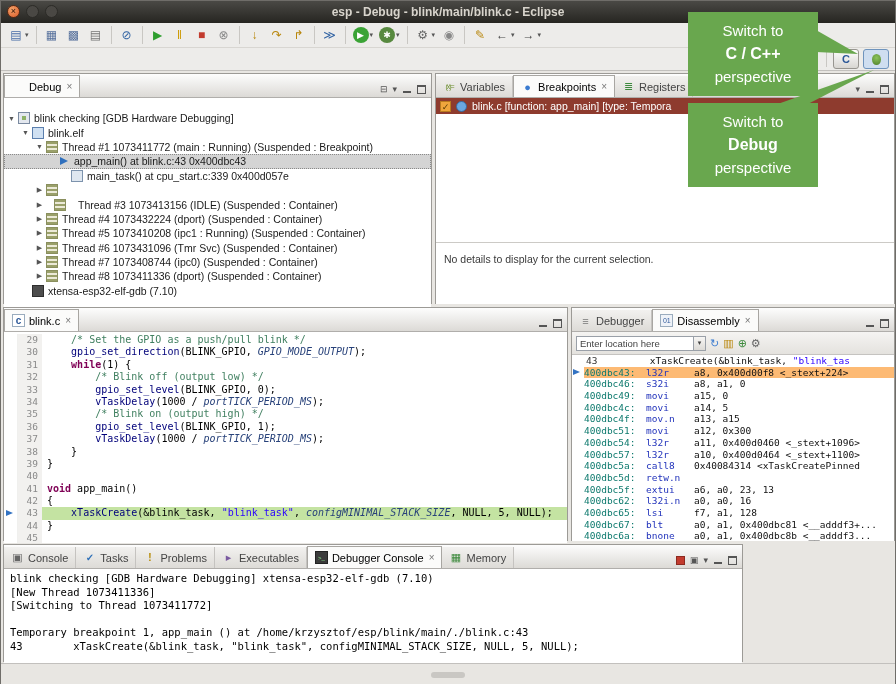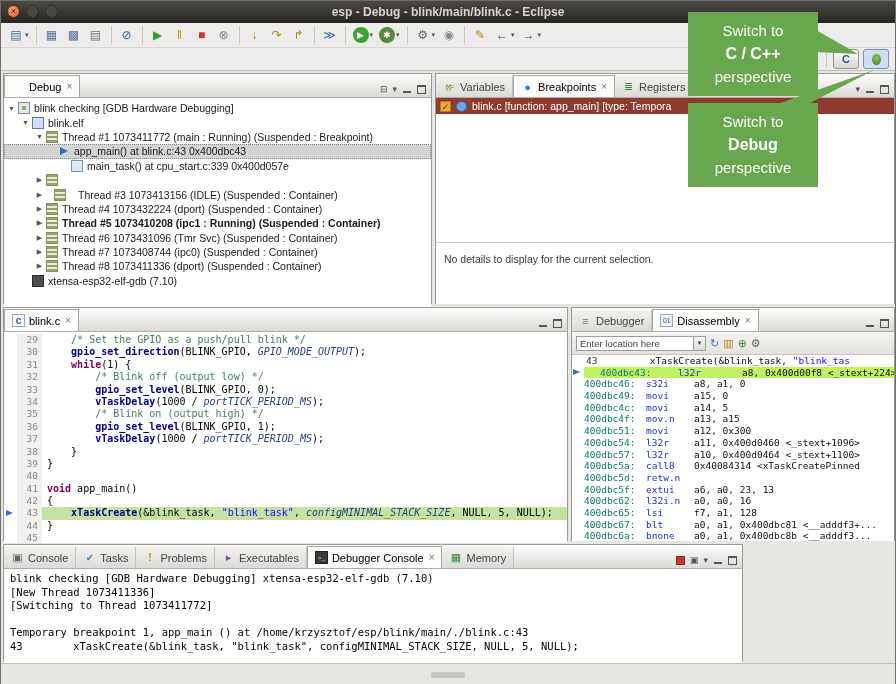--- a/index.html
+++ b/index.html
@@ -91,38 +91,38 @@
   .cline{display:flex;height:12.4px;line-height:12.4px;font-family:"DejaVu Sans Mono",monospace;font-size:10px;}
   .cmark{width:13px;flex:none;background:#fff;border-right:1px solid #f0f0ee;position:relative;}
   .cmark.arrow::after{content:"";position:absolute;top:2.5px;left:2px;border-top:3.5px solid transparent;
     border-bottom:3.5px solid transparent;border-left:7px solid #3272c2;}
   .clnum{width:24px;flex:none;background:#f2f1ef;color:#8a8a8a;text-align:right;
     padding-right:4px;font-size:9.5px;box-sizing:border-box;}
   .ccode{flex:1;white-space:pre;padding-left:5px;color:#000;}
   .ccode.cur{background:#c4e3a2;}
   .tk-c{color:#3f7f5f;}
   .tk-k{color:#7f0055;font-weight:bold;}
-  .tk-f{color:#00007a;font-weight:bold;margin-top:33px;}
+  .tk-f{color:#00007a;font-weight:normal;margin-top:33px;}
   .tk-m{font-style:italic;color:#28427a;}
   .tk-s{color:#2a00ff;}
   
   .dtoolbar{height:22px;display:flex;align-items:center;gap:4px;padding:0 4px;
     background:linear-gradient(#f5f4f2,#e4e2de);border-bottom:1px solid #c5c3c0;}
   .loccombo{width:118px;height:15px;background:#fff;border:1px solid #9aa0a8;font-size:9.5px;
     color:#444;display:flex;align-items:center;padding-left:3px;overflow:hidden;white-space:nowrap;box-sizing:border-box;}
   .locdd{width:12px;height:15px;border:1px solid #9aa0a8;border-left:none;
     background:linear-gradient(#f7f6f4,#dcdad6);font-size:7px;color:#444;display:flex;
     align-items:center;justify-content:center;box-sizing:border-box;margin-left:-4px;}
   .dticon{font-size:11px;}
   .drow{display:flex;height:11.7px;line-height:11.7px;font-family:"DejaVu Sans Mono",monospace;
     font-size:9.5px;white-space:pre;}
   .dgut{width:12px;flex:none;position:relative;background:#fff;}
   .dgut.arrow::after{content:"";position:absolute;top:2px;left:1px;border-top:3.5px solid transparent;
     border-bottom:3.5px solid transparent;border-left:7px solid #3272c2;}
-  .drow.hl{background:#bef264;gap:16px;}
+  .drow.hl{background:#fdba74;}
   .drow.hl .dgut{background:#fff;}
   .daddr{color:#0e7a6e;width:62px;flex:none;}
   .dmn{color:#2233bb;width:48px;flex:none;}
   .dops{color:#111;flex:1;}
   .dsnum{width:20px;flex:none;color:#333;padding-left:2px;box-sizing:border-box;}
   .dscode{color:#111;}
   .dsstr{color:#2a00ff;}
   
   .conwrap{padding:3px 6px;}
   .conline{font-family:"DejaVu Sans Mono",monospace;font-size:10.5px;line-height:13.5px;
@@ -250,21 +250,21 @@
             <span class="tclose">×</span>
           </div>
         </div>
       <div class="phbtns">
         <span class="hicon">⊟</span>
         <span class="hicon">▾</span>
         <span class="minbtn"></span>
         <span class="maxbtn"></span>
       </div>
     </div>
-    <div class="pbody" id="debugtree" style="padding-top:3px;">
+    <div class="pbody" id="debugtree" style="padding-top:13px;">
         <div class="trow" style="padding-left: 2px;">
           <span class="twist">▼</span>
           <span class="ni ni-launch"></span>
           <span>blink checking [GDB Hardware Debugging]</span>
         </div>
         <div class="trow" style="padding-left: 16px;">
           <span class="twist">▼</span>
           <span class="ni ni-elf"></span>
           <span>blink.elf</span>
         </div>
@@ -290,21 +290,21 @@
         <div class="trow" style="padding-left: 30px; gap: 8px;">
           <span class="twist">▶</span>
           <span class="ni ni-thread"></span>
           <span>Thread #3 1073413156 (IDLE) (Suspended : Container)</span>
         </div>
         <div class="trow" style="padding-left: 30px;">
           <span class="twist">▶</span>
           <span class="ni ni-thread"></span>
           <span>Thread #4 1073432224 (dport) (Suspended : Container)</span>
         </div>
-        <div class="trow" style="padding-left: 30px; font-weight: bold;">
+        <div class="trow" style="padding-left: 30px;">
           <span class="twist">▶</span>
           <span class="ni ni-thread"></span>
           <span>Thread #5 1073410208 (ipc1 : Running) (Suspended : Container)</span>
         </div>
         <div class="trow" style="padding-left: 30px;">
           <span class="twist">▶</span>
           <span class="ni ni-thread"></span>
           <span>Thread #6 1073431096 (Tmr Svc) (Suspended : Container)</span>
         </div>
         <div class="trow" style="padding-left: 30px;">

